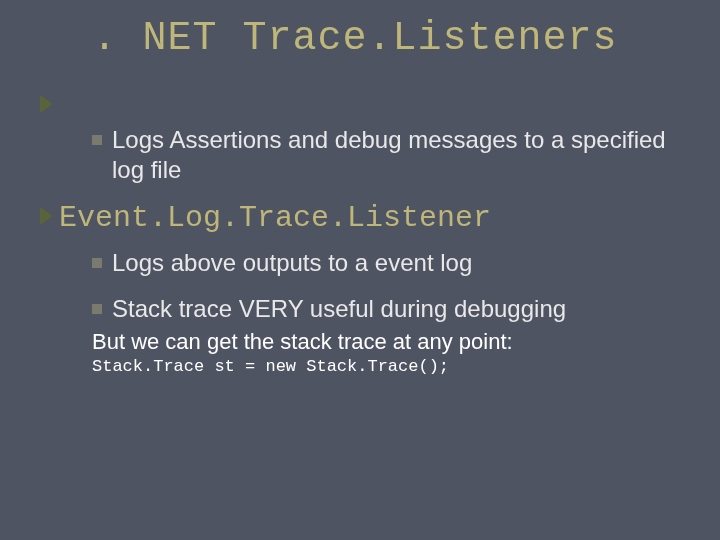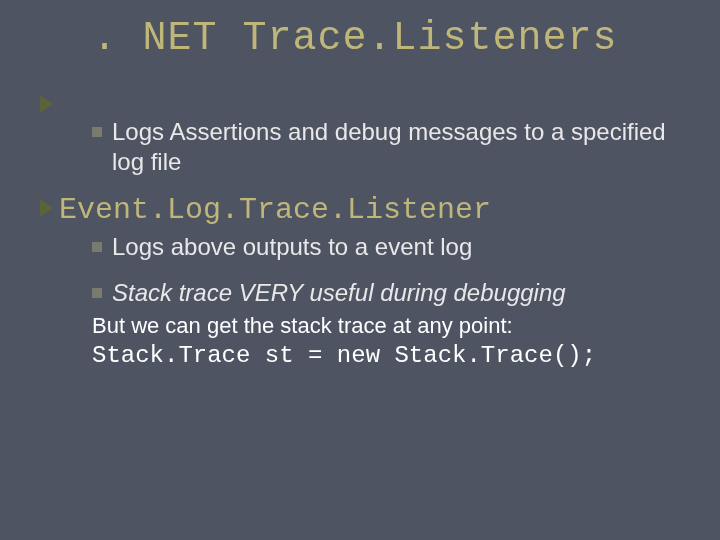--- a/index.html
+++ b/index.html
@@ -50,21 +50,21 @@
     font-size: 30px;
     line-height: 1.15;
   }
   .l1-text.sans {
     font-family: Verdana, Tahoma, Geneva, sans-serif;
     font-size: 28px;
   }
   .item-l2 {
     display: flex;
     align-items: flex-start;
-    margin: 4px 0 16px 52px;
+    margin: 12px 0 16px 52px;
   }
   .square {
     width: 10px;
     height: 10px;
     background: #7b7a6e;
     margin-top: 10px;
     margin-right: 10px;
     flex-shrink: 0;
   }
   .l2-text {
@@ -76,23 +76,23 @@
   }
   .tail {
     margin-left: 52px;
     color: #ffffff;
     font-family: Verdana, Tahoma, Geneva, sans-serif;
     font-size: 22px;
     line-height: 1.3;
   }
   .mono {
     font-family: "Courier New", Courier, monospace;
-    font-size: 24px;
+    font-size: 17px;
   }
-  .tight.item-l2 { margin-bottom: 4px; font-style: italic; }
+  .tight.item-l2 { margin-bottom: 4px; }
   .underline { text-decoration: underline; }
 </style>
 </head>
 <body>
 
 <div class="slide">
 
   <h1 class="title">. NET Trace.Listeners</h1>
 
   <div class="item-l1">

